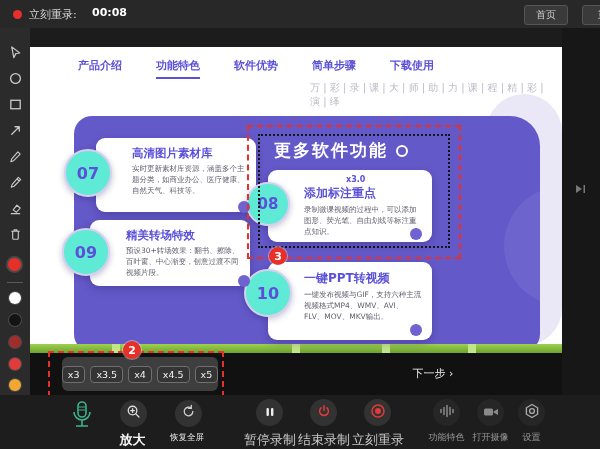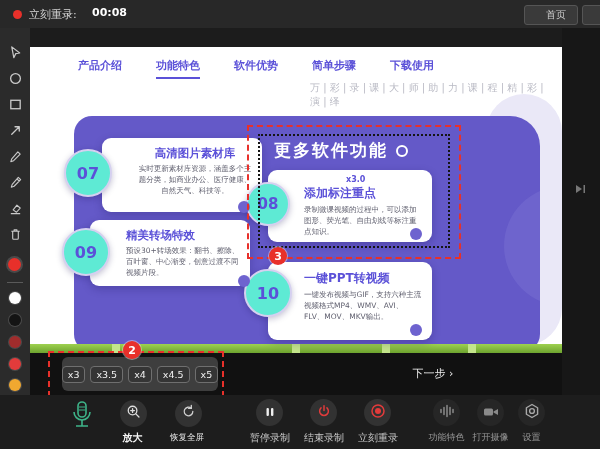--- a/index.html
+++ b/index.html
@@ -8,21 +8,21 @@
     background:#1c1c1c;font-family:"DejaVu Sans","Liberation Sans",sans-serif;
     -webkit-font-smoothing:antialiased;
   }
   .abs{position:absolute;}
   
   .topbar{left:0;top:0;width:600px;height:28px;background:#282828;z-index:40;}
   .rec-dot{left:13px;top:10px;width:9px;height:9px;border-radius:50%;background:#e8302a;}
   .rec-label{left:29px;top:7px;font-size:11px;color:#d8d8d8;}
   .rec-time{left:92px;top:6px;font-size:11px;color:#ffffff;font-weight:bold;}
   .chip-btn{height:18px;background:#3a3a3a;border:1px solid #555;border-radius:3px;
-    color:#cccccc;font-size:10px;display:flex;align-items:center;justify-content:center;padding-left:10px;}
+    color:#cccccc;font-size:10px;display:flex;align-items:center;justify-content:center;}
   
   .toolbar{left:0;top:28px;width:30px;height:367px;background:#2b2b2b;z-index:35;}
   .tool{left:7px;width:16px;height:16px;display:flex;align-items:center;justify-content:center;cursor:pointer;}
   .tool svg{display:block;}
   .swatch{left:9px;width:12px;height:12px;border-radius:50%;box-shadow:0 0 0 1px #4a4a4a;}
   .cur-color{left:8px;width:13px;height:13px;border-radius:50%;box-shadow:0 0 0 2px #4a4a4a;}
   .tb-divider{left:7px;width:16px;height:1px;background:#5a5a5a;}
   .more-colors{left:6px;width:18px;height:8px;color:#9a9a9a;font-size:7px;letter-spacing:1px;text-align:center;}
   
   .page{left:30px;top:47px;width:532px;height:348px;background:#ffffff;z-index:1;}
@@ -58,21 +58,21 @@
   
   .zoompanel{left:62px;top:357px;width:156px;height:34px;background:#3e3e3e;border-radius:6px;
     display:flex;align-items:center;justify-content:center;gap:5px;z-index:20;}
   .zl-btn{padding:2px 5px;font-size:9.5px;color:#f0f0f0;background:#353535;border:1px solid #6f6f6f;
     border-radius:4px;cursor:pointer;}
   
   .bottombar{left:0;top:395px;width:600px;height:54px;background:#1d1d1d;z-index:36;}
   .ctl-circle{width:27px;height:27px;border-radius:50%;background:#323232;
     display:flex;align-items:center;justify-content:center;cursor:pointer;z-index:37;}
   .ctl-circle.dim{background:#262626;}
-  .ctl-label{position:absolute;text-align:center;color:#c9c9c9;font-size:10px;z-index:37;}
+  .ctl-label{position:absolute;text-align:center;color:#c9c9c9;font-size:13px;z-index:37;}
   .ctl-label.small{font-size:8.5px;}
   .ctl-label.dim{color:#979797;font-size:9px;}
   .rightstrip{left:562px;top:28px;width:38px;height:367px;background:#171717;z-index:5;}
 </style>
 </head>
 <body>
 
 <div class="abs topbar">
   <div class="abs rec-dot"></div>
   <span class="abs rec-label">立刻重录:</span>
@@ -159,21 +159,21 @@
   <span class="tab">下载使用</span>
 </div>
 
 <div class="abs watermark">万 | 彩 | 录 | 课 | 大 | 师 | 助 | 力 | 课 | 程 | 精 | 彩 | 演 | 绎</div>
 <div class="abs lavender"></div>
 
 <div class="abs panel">
   <div class="abs panel-decor"></div>
 </div>
 
-<div class="abs card" style="left:102px;top:138px;width:160px;height:74px;text-align:center;">
+<div class="abs card" style="left:96px;top:138px;width:160px;height:74px;">
   <div class="card-inner">
     <div class="card-title">高清图片素材库</div>
     <div class="card-desc">实时更新素材库资源，涵盖多个主题分类，如商业办公、医疗健康、自然天气、科技等。</div>
   </div>
 </div>
 <div class="abs numcircle" style="left:64px;top:149px;width:44px;height:44px;font-size:16px;">07</div>
 <div class="abs corner-dot" style="left:238px;top:201px;"></div>
 
 <div class="abs card" style="left:90px;top:220px;width:160px;height:66px;">
   <div class="card-inner">

